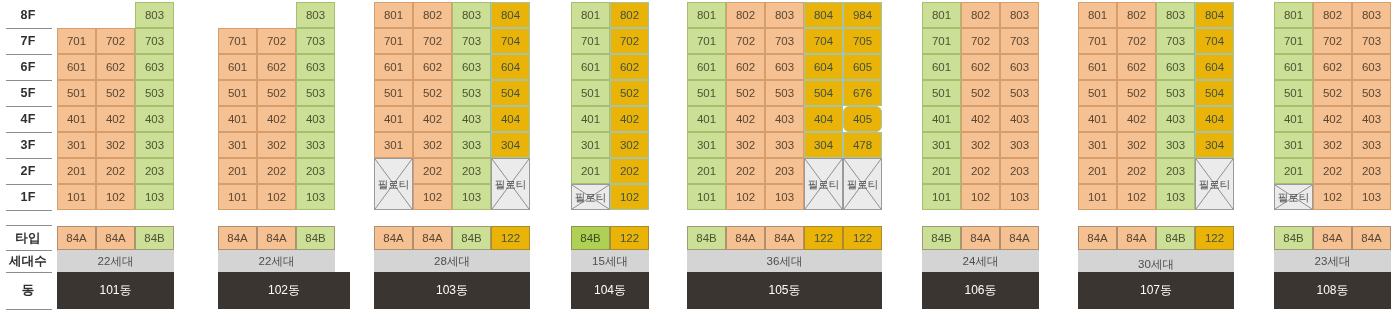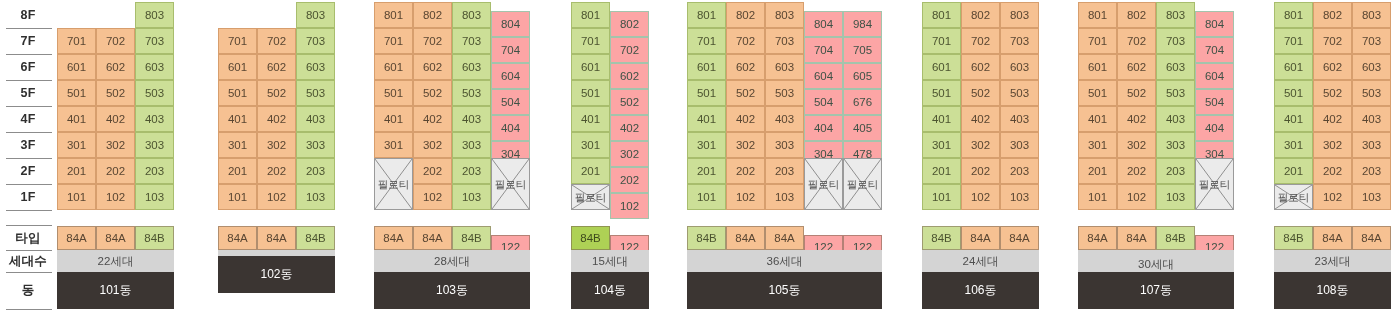--- a/index.html
+++ b/index.html
@@ -27,21 +27,21 @@
   .cell{
     position:absolute;
     box-sizing:border-box;
     display:flex;align-items:center;justify-content:center;
     font-size:11.5px;color:#4a4038;
     border:1px solid rgba(120,100,80,.55);
   }
   .c-84a{background:#f6c192;border-color:#d79e6d;color:#5a4632;}
   .c-84b{background:#ccdf97;border-color:#a8bd6d;color:#4c5430;}
   .c-84b-hi{background:#aed155;border-color:#8fb23a;color:#3e4a1c;}
-  .c-122{background:#fca5a5;border-color:#a3c4ac;color:#3f5246;margin-top:9px;}
+  .c-122{background:#eab308;border-color:#a3c4ac;color:#3f5246;}
 
   .pilotis{
     position:absolute;box-sizing:border-box;
     background:#ebebeb;border:1px solid #9a9a9a;
     display:flex;align-items:center;justify-content:center;
     font-size:10.5px;color:#4a4a4a;overflow:hidden;
   }
   .pilotis svg{position:absolute;left:0;top:0;width:100%;height:100%;}
   .pilotis .ptxt{position:relative;z-index:2;line-height:1;}
   .typecell{
@@ -141,21 +141,21 @@
         <div class="cell c-84a" style="left: 0px; top: 158px; width: 39px; height: 26px;">201</div>
         <div class="cell c-84a" style="left: 39px; top: 158px; width: 39px; height: 26px;">202</div>
         <div class="cell c-84b" style="left: 78px; top: 158px; width: 39px; height: 26px;">203</div>
         <div class="cell c-84a" style="left: 0px; top: 184px; width: 39px; height: 26px;">101</div>
         <div class="cell c-84a" style="left: 39px; top: 184px; width: 39px; height: 26px;">102</div>
         <div class="cell c-84b" style="left: 78px; top: 184px; width: 39px; height: 26px;">103</div>
         <div class="typecell c-84a" style="left: 0px; top: 226px; width: 39px; height: 24px;">84A</div>
         <div class="typecell c-84a" style="left: 39px; top: 226px; width: 39px; height: 24px;">84A</div>
         <div class="typecell c-84b" style="left: 78px; top: 226px; width: 39px; height: 24px;">84B</div>
         <div class="countrow" style="left: 0px; top: 250px; width: 117px; height: 22px;">22세대</div>
-        <div class="dongrow" style="left: 0px; top: 256px; width: 117px; height: 37px;">102동</div>
+        <div class="dongrow" style="left: 0px; top: 272px; width: 132px; height: 37px;">102동</div>
       </div>
       <div class="bldg" style="left: 374px; width: 156px;">
         <div class="cell c-84a" style="left: 0px; top: 2px; width: 39px; height: 26px;">801</div>
         <div class="cell c-84a" style="left: 39px; top: 2px; width: 39px; height: 26px;">802</div>
         <div class="cell c-84b" style="left: 78px; top: 2px; width: 39px; height: 26px;">803</div>
         <div class="cell c-122" style="left: 117px; top: 2px; width: 39px; height: 26px;">804</div>
         <div class="cell c-84a" style="left: 0px; top: 28px; width: 39px; height: 26px;">701</div>
         <div class="cell c-84a" style="left: 39px; top: 28px; width: 39px; height: 26px;">702</div>
         <div class="cell c-84b" style="left: 78px; top: 28px; width: 39px; height: 26px;">703</div>
         <div class="cell c-122" style="left: 117px; top: 28px; width: 39px; height: 26px;">704</div>
@@ -246,21 +246,21 @@
         <div class="cell c-122" style="left: 156px; top: 54px; width: 39px; height: 26px;">605</div>
         <div class="cell c-84b" style="left: 0px; top: 80px; width: 39px; height: 26px;">501</div>
         <div class="cell c-84a" style="left: 39px; top: 80px; width: 39px; height: 26px;">502</div>
         <div class="cell c-84a" style="left: 78px; top: 80px; width: 39px; height: 26px;">503</div>
         <div class="cell c-122" style="left: 117px; top: 80px; width: 39px; height: 26px;">504</div>
         <div class="cell c-122" style="left: 156px; top: 80px; width: 39px; height: 26px;">676</div>
         <div class="cell c-84b" style="left: 0px; top: 106px; width: 39px; height: 26px;">401</div>
         <div class="cell c-84a" style="left: 39px; top: 106px; width: 39px; height: 26px;">402</div>
         <div class="cell c-84a" style="left: 78px; top: 106px; width: 39px; height: 26px;">403</div>
         <div class="cell c-122" style="left: 117px; top: 106px; width: 39px; height: 26px;">404</div>
-        <div class="cell c-122" style="left: 156px; top: 106px; width: 39px; height: 26px;">405</div>
+        <div class="cell c-122" style="left: 156px; top: 106px; width: 39px; height: 26px; border-radius: 6px;">405</div>
         <div class="cell c-84b" style="left: 0px; top: 132px; width: 39px; height: 26px;">301</div>
         <div class="cell c-84a" style="left: 39px; top: 132px; width: 39px; height: 26px;">302</div>
         <div class="cell c-84a" style="left: 78px; top: 132px; width: 39px; height: 26px;">303</div>
         <div class="cell c-122" style="left: 117px; top: 132px; width: 39px; height: 26px;">304</div>
         <div class="cell c-122" style="left: 156px; top: 132px; width: 39px; height: 26px;">478</div>
         <div class="cell c-84b" style="left: 0px; top: 158px; width: 39px; height: 26px;">201</div>
         <div class="cell c-84a" style="left: 39px; top: 158px; width: 39px; height: 26px;">202</div>
         <div class="cell c-84a" style="left: 78px; top: 158px; width: 39px; height: 26px;">203</div>
         <div class="cell c-84b" style="left: 0px; top: 184px; width: 39px; height: 26px;">101</div>
         <div class="cell c-84a" style="left: 39px; top: 184px; width: 39px; height: 26px;">102</div>

